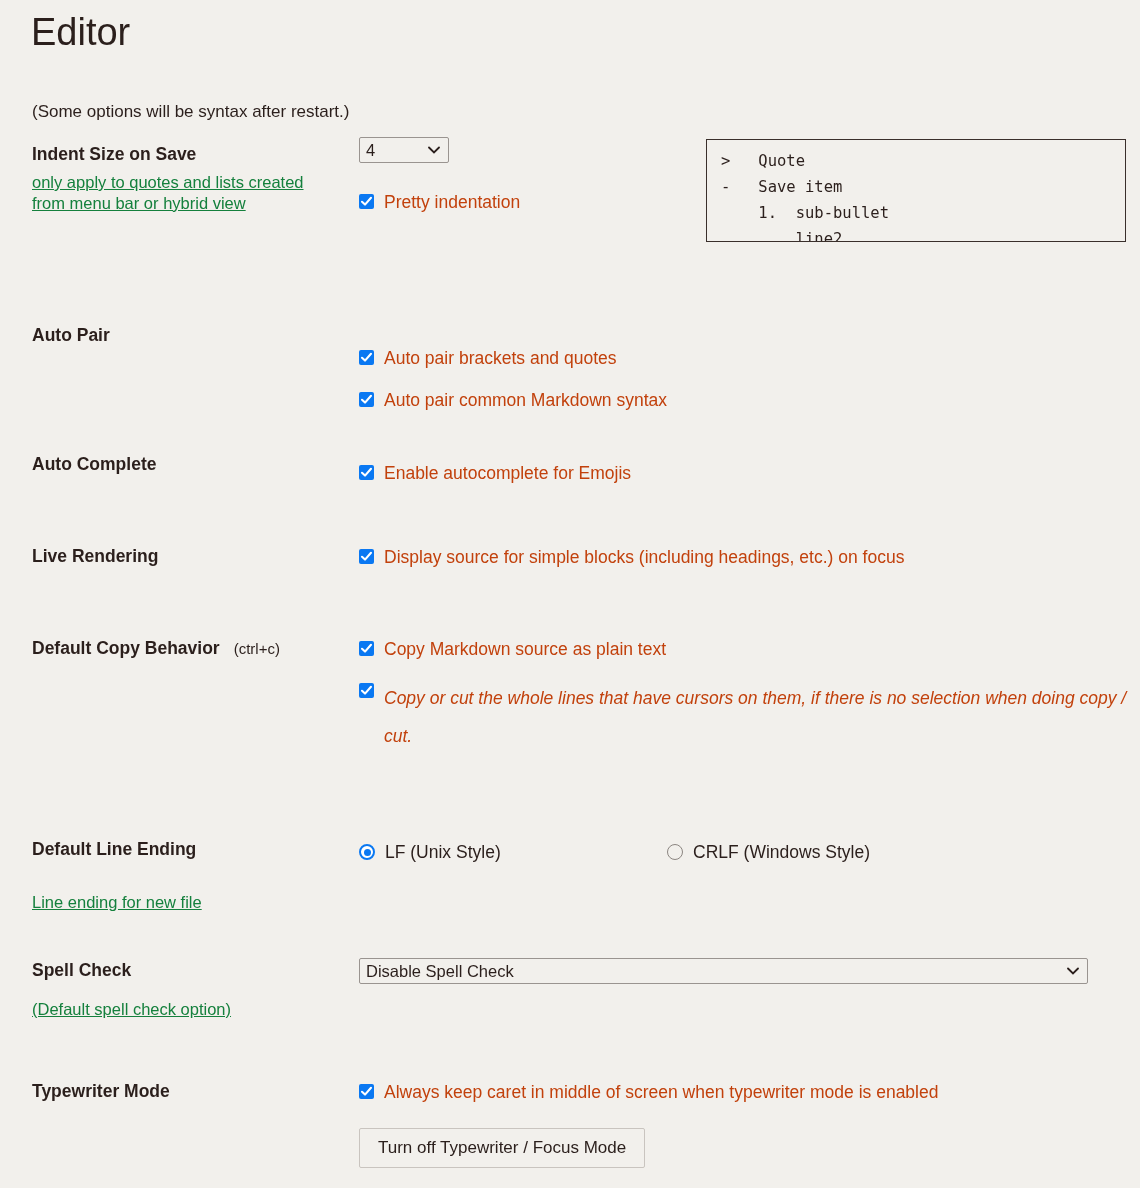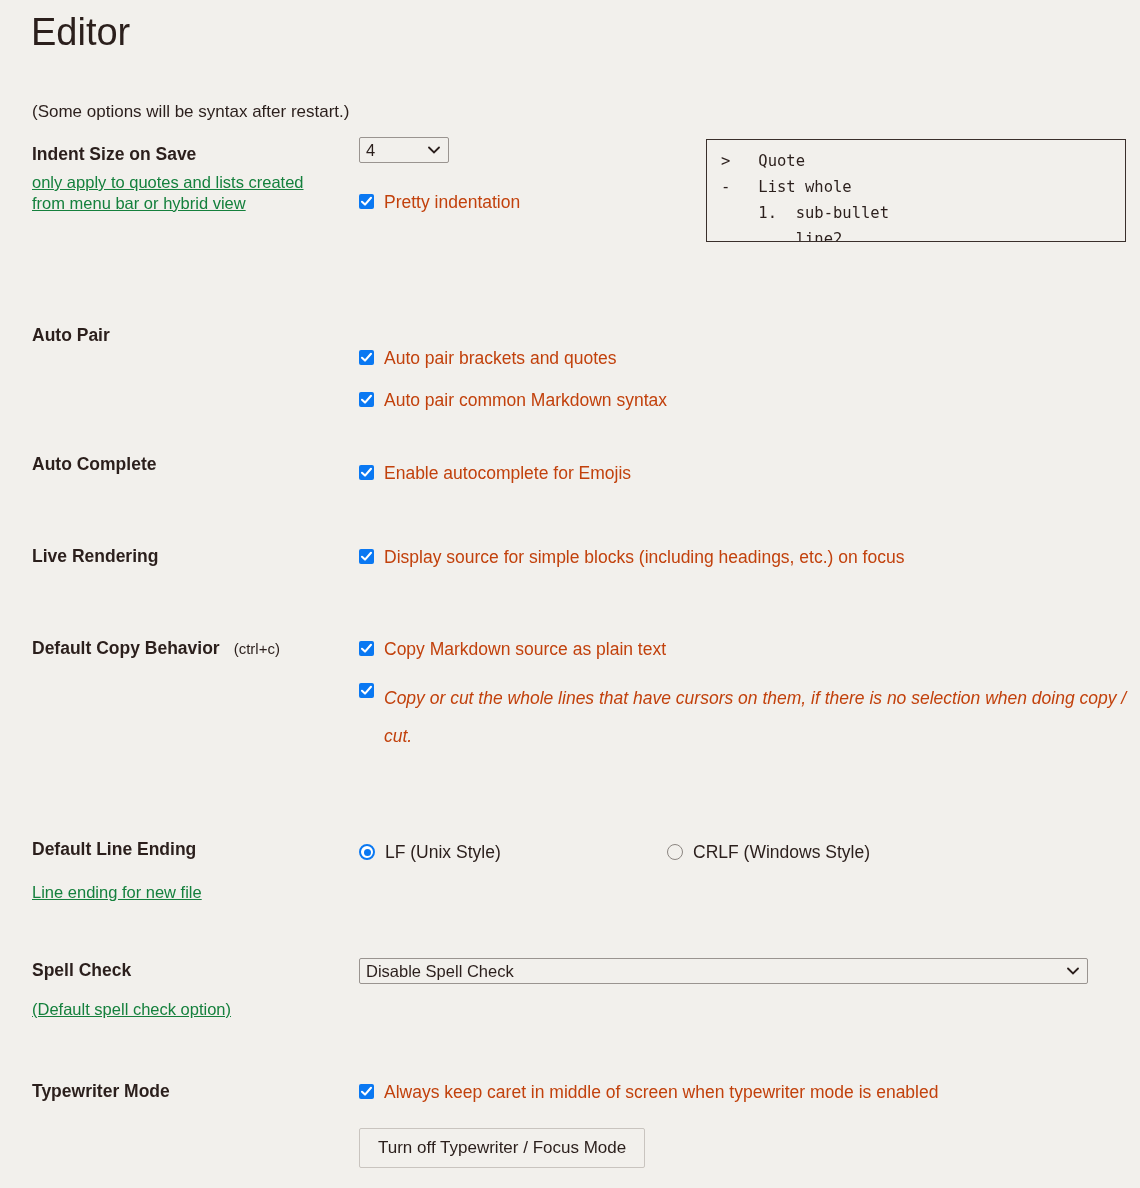--- a/index.html
+++ b/index.html
@@ -241,21 +241,21 @@
           <svg viewBox="0 0 13 13">
               <path d="M2 6.8 L5 9.6 L11 2.8" fill="none" stroke="#ffffff" stroke-width="2.1" stroke-linecap="round" stroke-linejoin="round"></path>
             </svg>
         </span>
         <span class="cb-text">Pretty indentation</span>
       </div>
     </div>
   </div>
 
   <div class="preview-box"><span>&gt;   Quote</span>
-<span>-   List whole</span>
+<span>-   Save item</span>
 <span>    1.  sub-bullet</span>
 <span>        line2</span></div>
 
   <div class="row" style="top:324px;">
     <div class="label-col">
       <div class="sec-label">Auto Pair</div>
     </div>
     <div class="ctrl-col" style="top:0px;margin-top:22px;">
       <div class="cb-line">
         <span class="cb-box">
@@ -328,21 +328,21 @@
             </svg>
         </span>
         <span class="cb-text" style="line-height:38px; display:block;font-style:italic;">Copy or cut the whole lines that have cursors on them, if there is no selection when doing copy / cut.</span>
       </div>
     </div>
   </div>
 
   <div class="row" style="top:838px;">
     <div class="label-col">
       <div class="sec-label">Default Line Ending</div>
-      <div class="sec-desc" style="margin-top:22px;">Line ending for new file</div>
+      <div class="sec-desc" style="margin-top:32px;">Line ending for new file</div>
     </div>
     <div class="ctrl-col radio-group" style="top:3px; width:700px; height:24px;">
       <div class="rd-line checked" style="left:0px;">
         <span class="rd-outer"></span>
         <span class="rd-text">LF (Unix Style)</span>
       </div>
       <div class="rd-line" style="left:308px;">
         <span class="rd-outer"></span>
         <span class="rd-text">CRLF (Windows Style)</span>
       </div>

